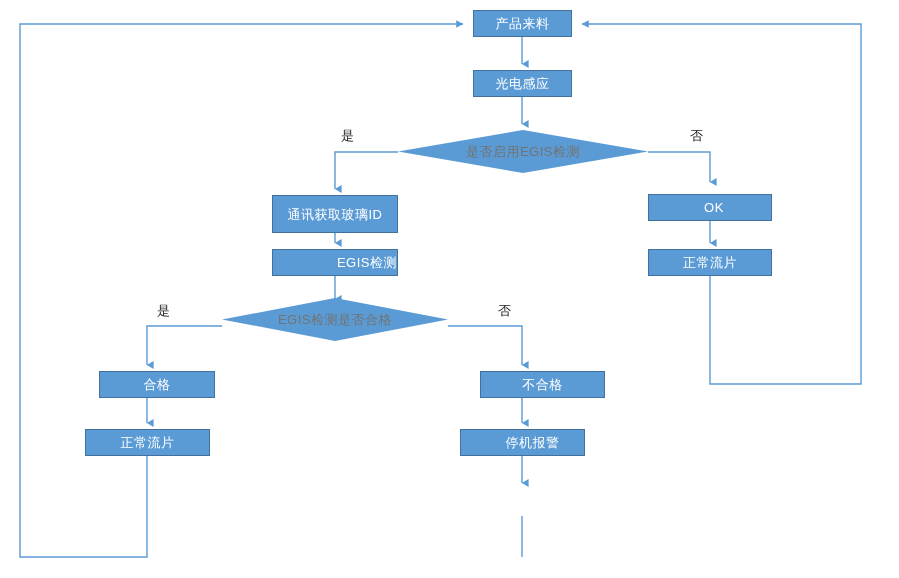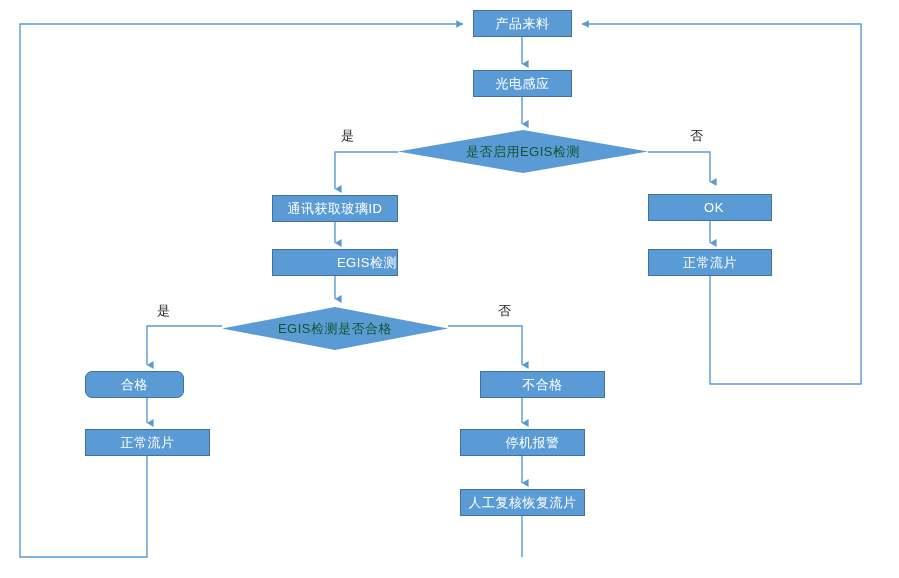--- a/index.html
+++ b/index.html
@@ -47,21 +47,21 @@
   .node.decision .dia-shape {
     position: absolute;
     left: 0;
     top: 0;
     width: 100%;
     height: 100%;
   }
   .node.decision .dia-label {
     position: relative;
     z-index: 2;
-    color: #14532d;
+    color: #737373;
     font-size: 13px;
   }
   .edge-label {
     position: absolute;
     color: #222222;
     font-size: 13px;
     line-height: 1;
     white-space: nowrap;
   }
 </style>
@@ -107,61 +107,58 @@
     <span>光电感应</span>
   </div>
 
   <div class="node decision" style="left:398px; top:130px; width:250px; height:43px;">
     <svg class="dia-shape" viewBox="0 0 250 43" preserveAspectRatio="none">
       <polygon points="125,0 250,21.5 125,43 0,21.5" fill="#5B9BD5"></polygon>
     </svg>
     <span class="dia-label">是否启用EGIS检测</span>
   </div>
 
-  <div class="node process" style="left:272px; top:195px; width:126px; height:27px;text-align:right;">
+  <div class="node process" style="left:272px; top:195px; width:126px; height:38px;text-align:right;">
     <span>通讯获取玻璃ID</span>
   </div>
 
   <div class="node process" style="left:272px; top:249px; width:126px; height:27px;justify-content:flex-end;">
     <span>EGIS检测</span>
   </div>
 
   <div class="node process" style="left:648px; top:194px; width:124px; height:27px;padding-left:8px;">
     <span>OK</span>
   </div>
 
   <div class="node process" style="left:648px; top:249px; width:124px; height:27px;">
     <span>正常流片</span>
   </div>
 
-  <div class="node decision" style="left:222px; top:307px; width:226px; height:43px;">
+  <div class="node decision" style="left:222px; top:298px; width:226px; height:43px;">
     <svg class="dia-shape" viewBox="0 0 226 43" preserveAspectRatio="none">
       <polygon points="113,0 226,21.5 113,43 0,21.5" fill="#5B9BD5"></polygon>
     </svg>
     <span class="dia-label">EGIS检测是否合格</span>
   </div>
 
-  <div class="node process" style="left:85px; top:371px; width:99px; height:27px;border-radius:7px;">
+  <div class="node process" style="left:99px; top:371px; width:116px; height:27px;">
     <span>合格</span>
   </div>
 
   <div class="node process" style="left:85px; top:429px; width:125px; height:27px;">
     <span>正常流片</span>
   </div>
 
   <div class="node process" style="left:460px; top:371px; width:125px; height:27px;margin-left:20px;">
     <span>不合格</span>
   </div>
 
   <div class="node process" style="left:460px; top:429px; width:125px; height:27px;padding-left:20px;">
     <span>停机报警</span>
   </div>
 
-  <div class="node process" style="left:460px; top:489px; width:125px; height:27px;">
-    <span>人工复核恢复流片</span>
-  </div>
 
   <div class="edge-label" style="left:341px; top:129px;">是</div>
   <div class="edge-label" style="left:690px; top:129px;">否</div>
   <div class="edge-label" style="left:157px; top:304px;">是</div>
   <div class="edge-label" style="left:498px; top:304px;">否</div>
 
 </div>
 
 </body></html>

